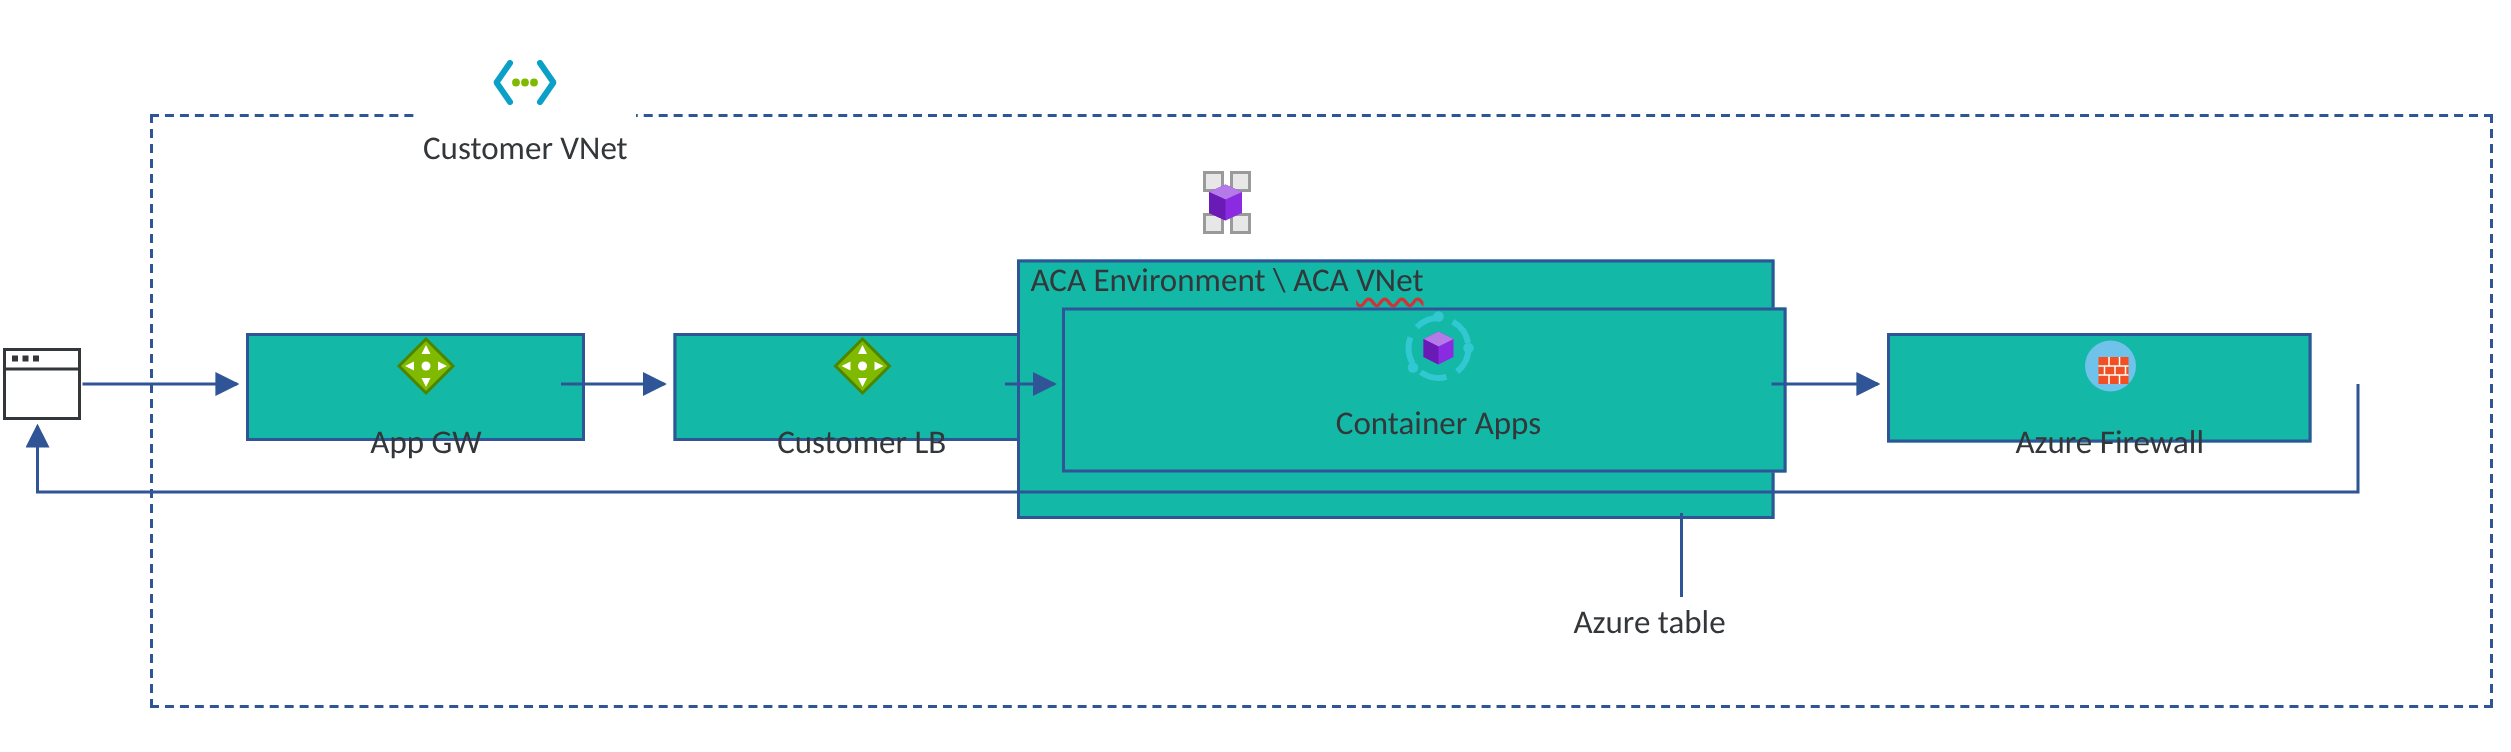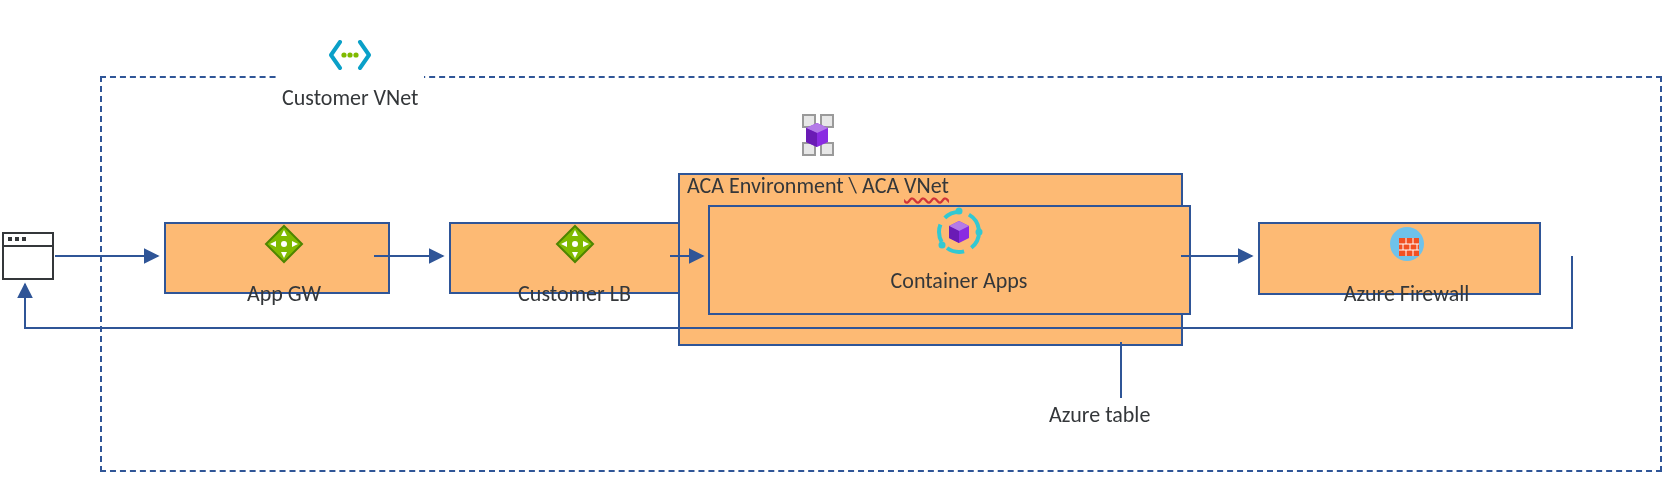--- a/index.html
+++ b/index.html
@@ -12,21 +12,21 @@
     position: relative;
   }
   .label {
     font-size: 22px;
     color: #34373a;
     white-space: nowrap;
   }
   .abs { position: absolute; flex-direction: column; }
   .box {
     border: 2px solid #2f5597;
-    background: #fdba74;
+    background: #14b8a6;
   }
   .dashed-region {
     border: 2px dashed #2f5597;
   }
   
   .browser-icon {
     width: 48px;
     height: 44px;
     border: 2px solid #34373a;
     background: #fff;

